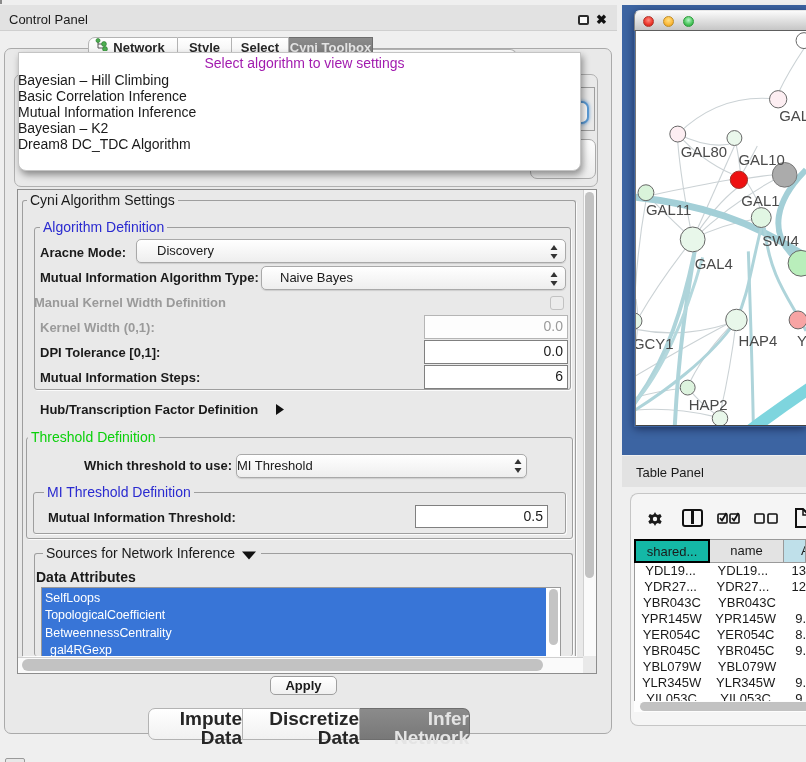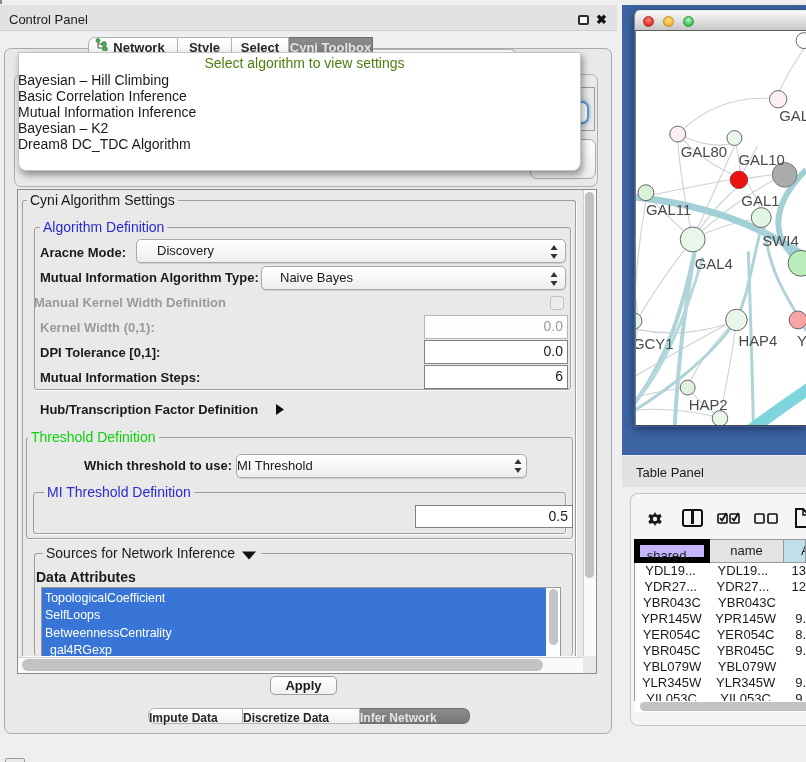--- a/index.html
+++ b/index.html
@@ -6,21 +6,21 @@
 html,body { width:806px; height:762px; background:#efefef; font-family:"Liberation Sans",sans-serif; color:#1a1a1a; overflow:hidden; }
 .abs { position:absolute; }
 #stage { position:relative; width:806px; height:762px; overflow:hidden; }
 .lbl { font-size:13px; font-weight:bold; white-space:nowrap; }
 .glbl { font-size:13px; font-weight:bold; color:#9a9a9a; white-space:nowrap; }
 .field { background:#fff; border:1px solid #808080; font-size:14px; text-align:right; padding-right:4px; line-height:21px; }
 .combo { background:linear-gradient(#ffffff,#eeeeee); border:1px solid #a9a9a9; border-radius:5px; font-size:13px; line-height:22px; box-shadow:0 1px 1px rgba(0,0,0,0.12); }
 .groupbox { border:1px solid #9e9e9e; border-radius:3px; box-shadow:inset 0 0 0 0 #fff, 1px 1px 0 rgba(255,255,255,0.8); }
 .gtitle { position:absolute; top:-9px; background:#e9e9e9; padding:0 3px; font-size:14px; white-space:nowrap; }
 .tab { position:absolute; top:37px; height:21px; background:linear-gradient(#ffffff,#f1f1f1); border:1px solid #b3b3b3; font-size:13px; font-weight:bold; text-align:center; line-height:20px; color:#262626; }
-.btab { position:absolute; top:708px; height:16px; background:linear-gradient(#ffffff,#f1f1f1); border:1px solid #b3b3b3; font-size:12px; font-weight:bold; text-align:left; line-height:19px; color:#262626; }
+.btab { position:absolute; top:708px; height:32px; background:linear-gradient(#ffffff,#f1f1f1); border:1px solid #b3b3b3; font-size:19px; font-weight:bold; text-align:right; line-height:19px; color:#262626; }
 .seltab { background:linear-gradient(#8b8b8b,#787878); color:#e4e4e4; border-color:#6e6e6e; }
 </style>
 </head>
 <body>
 <div id="stage">
 <div class="abs" style="left:0px; top:0px; width:2px; height:4px; background:#8a8a8a;"></div>
 
 <div class="abs" style="left:0px; top:5px; width:617px; height:26px; background:#e2e2e2; border-bottom:1px solid #cfcfcf;"></div>
 <div class="abs" style="left:9px; top:12px; font-size:13px;">Control Panel</div>
 <div class="abs" style="left:578px; top:15px; width:11px; height:10px; border:2px solid #2a2a2a; border-radius:2px; background:#f8f8f8;"></div>
@@ -93,33 +93,34 @@
 <div class="abs lbl" style="left:84px; top:458px;">Which threshold to use:</div>
 <div class="abs combo" style="left:236px; top:454px; width:291px; height:24px;"><span style="">MI Threshold</span></div>
 <svg class="abs" style="left:514px; top:459px;" width="8" height="14" viewBox="0 0 8 14">
       <path d="M4 0 L7.5 5 L0.5 5 Z" fill="#333"></path>
       <path d="M4 14 L7.5 9 L0.5 9 Z" fill="#333"></path>
     </svg>
 
 <div class="abs groupbox" style="left:33px; top:492px; width:533px; height:42px;">
   <span class="gtitle" style="left:10px; color:#2a2ad0;">MI Threshold Definition</span>
 </div>
-<div class="abs field" style="left:415px; top:505px; width:158px; height:23px;">0.5</div>
+<div class="abs lbl" style="left:48px; top:510px;">Mutual Information Threshold:</div>
+<div class="abs field" style="left:415px; top:505px; width:133px; height:23px;">0.5</div>
 
 <div class="abs groupbox" style="left:34px; top:553px; width:539px; height:103px; border-bottom:none;">
   <span class="gtitle" style="left:8px;">Sources for Network Inference&nbsp;&nbsp;&nbsp;&nbsp;&nbsp;&nbsp;</span>
 </div>
 <svg class="abs" style="left:241px; top:550px;" width="16" height="10">
       <path d="M1 1.5 L15 1.5 L8 9.5 Z" fill="#111"></path>
     </svg>
 <div class="abs lbl" style="left:36px; top:569px; font-size:14px;">Data Attributes</div>
 <div class="abs" style="left:41px; top:587px; width:520px; height:69px; background:#fff; border:1px solid #9a9a9a; border-bottom:none; overflow:hidden;">
   <div style="background:#3875d7; color:#fff; font-size:12.4px; width:504px; padding-top:2px;">
+    <div style="height:17.3px; line-height:17px; padding-left:3px;">SelfLoops</div>
     <div style="height:17.3px; line-height:17px; padding-left:3px;">TopologicalCoefficient</div>
-    <div style="height:17.3px; line-height:17px; padding-left:3px;">SelfLoops</div>
     <div style="height:17.3px; line-height:17px; padding-left:3px;">BetweennessCentrality</div>
     <div style="height:17.3px; line-height:17px; padding-left:8px;">gal4RGexp</div>
   </div>
 </div>
 <div class="abs" style="left:549px; top:589px; width:9px; height:56px; background:#c4c4c4; border-radius:5px;"></div>
 
 <div class="abs" style="left:270px; top:676px; width:67px; height:19px; background:linear-gradient(#ffffff,#f0f0f0); border:1px solid #9f9f9f; border-radius:5px; text-align:center; font-size:13px; font-weight:bold; line-height:18px;">Apply</div>
 
 <div class="btab" style="left:148px; width:95px; border-radius:7px 0 0 7px;">Impute Data</div>
 <div class="btab" style="left:243px; width:117px; border-left:none;">Discretize Data</div>
@@ -224,21 +225,21 @@
   <path d="M15 7 L17 9.5 L21.5 2" stroke="#111" stroke-width="1.8" fill="none"></path>
   <rect x="38" y="3" width="9" height="9" fill="none" stroke="#111" stroke-width="1.6" rx="1"></rect>
   <rect x="51" y="3" width="9" height="9" fill="none" stroke="#111" stroke-width="1.6" rx="1"></rect>
 </svg>
 <svg class="abs" style="left:795px; top:508px;" width="11" height="20" viewBox="0 0 11 20">
   <path d="M1 1 L8 1 L14 7 L14 19 L1 19 Z" fill="none" stroke="#111" stroke-width="2"></path>
   <path d="M8 1 L8 7 L14 7" fill="none" stroke="#111" stroke-width="1.5"></path>
 </svg>
 
 <div class="abs" style="left:634px; top:539px; width:172px; height:162px; background:#fff; border-left:1px solid #9a9a9a; overflow:hidden;"></div>
-<div class="abs" style="left:634px; top:539px; width:76px; height:24px; background:#c4b5fd; border:6px solid #000000; font-size:13px; text-align:center; line-height:22px;">shared...</div>
+<div class="abs" style="left:634px; top:539px; width:76px; height:24px; background:#14b8a6; border:2px solid #000000; font-size:13px; text-align:center; line-height:22px;">shared...</div>
 <div class="abs" style="left:710px; top:539px; width:74px; height:24px; background:#e3e3e3; border:1px solid #9a9a9a; border-left:none; font-size:13px; text-align:center; line-height:22px;">name</div>
 <div class="abs" style="left:784px; top:539px; width:22px; height:24px; background:#bfe0ea; border:1px solid #9a9a9a; border-left:none; font-size:13px; line-height:22px; padding-left:17px; overflow:hidden;">A</div>
 
 <div class="abs" style="left:634px; top:563px; width:172px; height:138px; overflow:hidden; font-size:13px;">
   <div style="display:flex; height:16px; line-height:15px;">
         <span style="width:76px; text-align:center;">YDL19...</span>
         <span style="width:74px; text-align:center;">YDL19...</span>
         <span style="padding-left:13px;">13</span>
       </div>
   <div style="display:flex; height:16px; line-height:15px;">
@@ -280,21 +281,21 @@
         <span style="width:76px; text-align:center;">YIL053C</span>
         <span style="width:74px; text-align:center;">YIL053C</span>
         <span style="padding-left:13px;">9.</span>
       </div>
 </div>
 
 <div class="abs" style="left:634px; top:701px; width:172px; height:11px; background:#fdfdfd;"></div>
 <div class="abs" style="left:640px; top:702px; width:166px; height:9px; background:#c2c2c2; border-radius:5px 0 0 5px;"></div>
 
 <div class="abs" style="left:18px; top:52px; width:563px; height:119px; background:#fff; border:1px solid #c4c4c4; border-radius:0 0 8px 8px; box-shadow:2px 4px 7px rgba(0,0,0,0.4); font-size:14px;">
-  <div style="text-align:center; color:#4d7c0f; height:20px; line-height:20px; padding-left:10px;">Select algorithm to view settings</div>
+  <div style="text-align:center; color:#a21caf; height:20px; line-height:20px; padding-left:10px;">Select algorithm to view settings</div>
   <div style="line-height:15.9px; margin-left:-1px;">
     <div>Bayesian – Hill Climbing</div>
     <div>Basic Correlation Inference</div>
     <div>Mutual Information Inference</div>
     <div>Bayesian – K2</div>
     <div>Dream8 DC_TDC Algorithm</div>
   </div>
 </div>
 
 </div>

